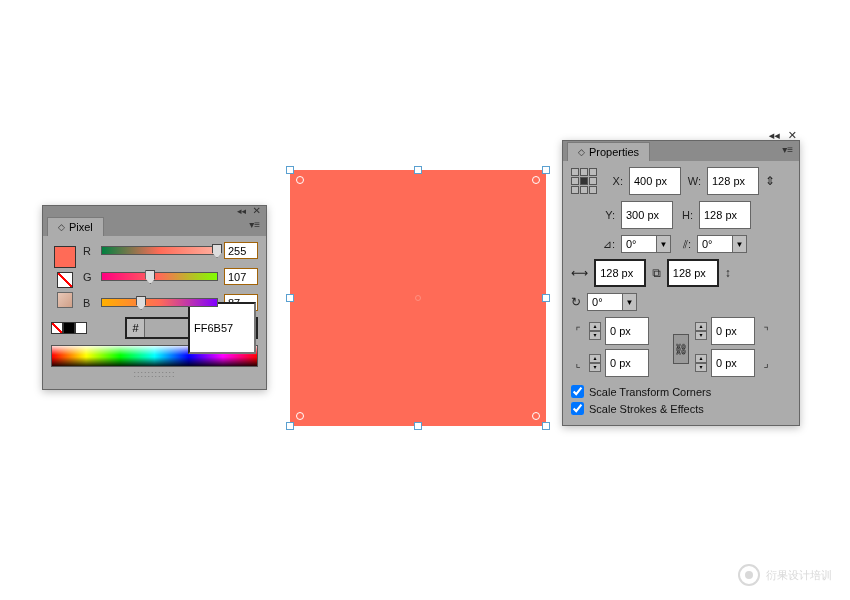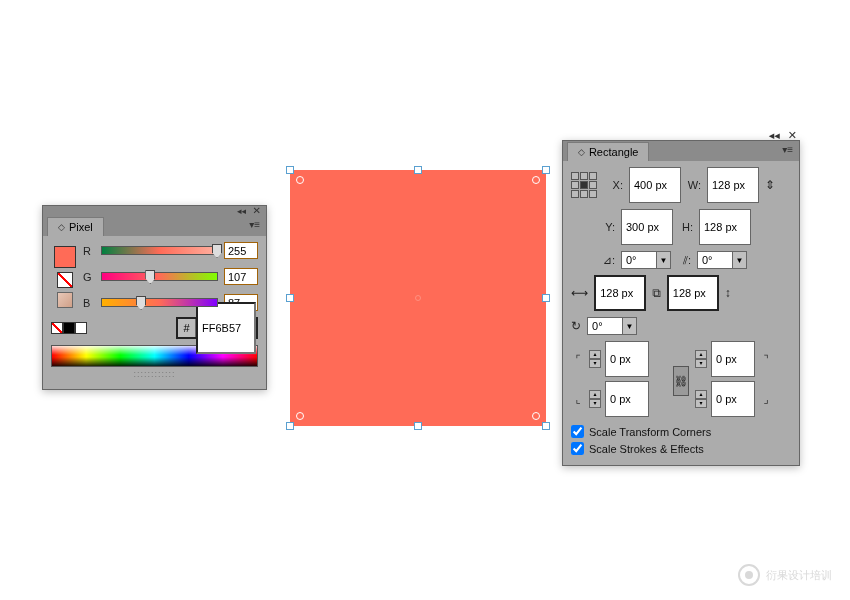--- a/index.html
+++ b/index.html
@@ -32,39 +32,39 @@
   .chan-val { width: 34px; height: 17px; background: #fff; border: 1px solid #a16207; padding: 1px 3px; font-size: 11px; }
   .hex-row { display: flex; align-items: center; gap: 4px; margin-top: 6px; margin-bottom: 6px; }
   .fs-swatch { display: inline-flex; }
   .fs-swatch .fsq { width: 12px; height: 12px; border: 1px solid #333; }
   .fs-swatch .fsq.none { background: #fff; position: relative; }
   .fs-swatch .fsq.none::after { content: ""; position: absolute; left: 0; top: 0; width: 100%; height: 100%; background: linear-gradient(to top right, transparent 42%, #ff0000 42%, #ff0000 58%, transparent 58%); }
   .fs-swatch .fsq.black { background: #000; }
   .fs-swatch .fsq.white { background: #fff; }
   .hex-group { margin-left: auto; display: flex; align-items: center; border: 2px solid #222; height: 22px; }
   .hex-hash { width: 18px; text-align: center; background: #bdbdbd; border-right: 1px solid #666; line-height: 18px; }
-  .hex-val { width: 60px; background: #fff; padding: 18px 4px; font-size: 11px; }
+  .hex-val { width: 68px; background: #fff; padding: 18px 4px; font-size: 11px; margin-left: 43px; }
   .spectrum { height: 22px; margin-top: 4px; border: 1px solid #555; background: linear-gradient(to bottom, rgba(255,255,255,.85), rgba(255,255,255,0) 45%, rgba(0,0,0,0) 55%, rgba(0,0,0,.85)), linear-gradient(to right, #ff0000, #ffff00, #00ff00, #00ffff, #0000ff, #ff00ff, #ff0000); cursor: crosshair; }
   .grip { text-align: center; color: #7a7a7a; letter-spacing: 1px; font-size: 9px; padding-top: 2px; }
 
   .canvas-rect { position: absolute; left: 290px; top: 170px; width: 256px; height: 256px; background: #ff6b57; }
   .sel-handle { position: absolute; width: 8px; height: 8px; background: #fff; border: 1px solid #5aa0d0; }
   .sel-handle.tl { left: -4px; top: -4px; } .sel-handle.tm { left: calc(50% - 4px); top: -4px; }
   .sel-handle.tr { right: -4px; top: -4px; } .sel-handle.ml { left: -4px; top: calc(50% - 4px); }
   .sel-handle.mr { right: -4px; top: calc(50% - 4px); } .sel-handle.bl { left: -4px; bottom: -4px; }
   .sel-handle.bm { left: calc(50% - 4px); bottom: -4px; } .sel-handle.br { right: -4px; bottom: -4px; }
   .sel-center { position: absolute; left: calc(50% - 3px); top: calc(50% - 3px); width: 6px; height: 6px; border: 1px solid #ff9080; border-radius: 50%; }
   .art-dot { position: absolute; width: 8px; height: 8px; border: 1px solid #fff; border-radius: 50%; }
   .ad-tl{left:6px;top:6px}.ad-tr{right:6px;top:6px}.ad-bl{left:6px;bottom:6px}.ad-br{right:6px;bottom:6px}
 
   .transform-panel { left: 562px; top: 140px; width: 238px; }
   .t-controls { position: absolute; top: -12px; right: 2px; display: flex; gap: 8px; font-size: 9px; color: #333; }
   .t-row { display: flex; align-items: center; gap: 6px; margin-bottom: 6px; }
   .t-row .lab { width: 14px; text-align: right; font-size: 11px; color: #222; }
-  .t-input { width: 52px; height: 36px; background: #fff; border: 1px solid #666; padding: 1px 4px; font-size: 11px; }
+  .t-input { width: 52px; height: 28px; background: #fff; border: 1px solid #666; padding: 1px 4px; font-size: 11px; }
   .t-input.hl { border: 2px solid #222; }
   .ref-grid { display: grid; grid-template-columns: repeat(3,8px); grid-template-rows: repeat(3,8px); gap: 1px; margin-right: 6px; }
   .ref-grid span { background: #bbb; border: 1px solid #555; }
   .ref-grid span.on { background: #333; }
   .dd { display: flex; }
   .dd .dv { width: 36px; height: 18px; background: #fff; border: 1px solid #666; padding: 1px 4px; font-size: 11px; }
   .dd .ar { width: 14px; height: 18px; background: #c0c0c0; border: 1px solid #666; border-left: none; display: flex; align-items: center; justify-content: center; font-size: 8px; }
   .sect-label { font-size: 11px; color: #111; margin: 6px 0 4px; }
   .stepper { display: flex; flex-direction: column; width: 12px; height: 18px; }
   .stepper span { flex: 1; background: #c0c0c0; border: 1px solid #666; font-size: 6px; line-height: 7px; text-align: center; }
@@ -161,21 +161,21 @@
 <div class="panel transform-panel">
   <div style="position:relative">
     <div class="t-controls">
       <span>◂◂</span>
       <span>✕</span>
     </div>
   </div>
   <div class="panel-tabs">
     <div class="tab">
       <span class="arrows">◇</span>
-      <span>Rectangle</span>
+      <span>Properties</span>
     </div>
     <span class="panel-menu">▾≡</span>
   </div>
   <div class="panel-body">
     <div class="t-row">
       <div class="ref-grid">
         <span></span>
           <span></span>
           <span></span>
           <span></span>

